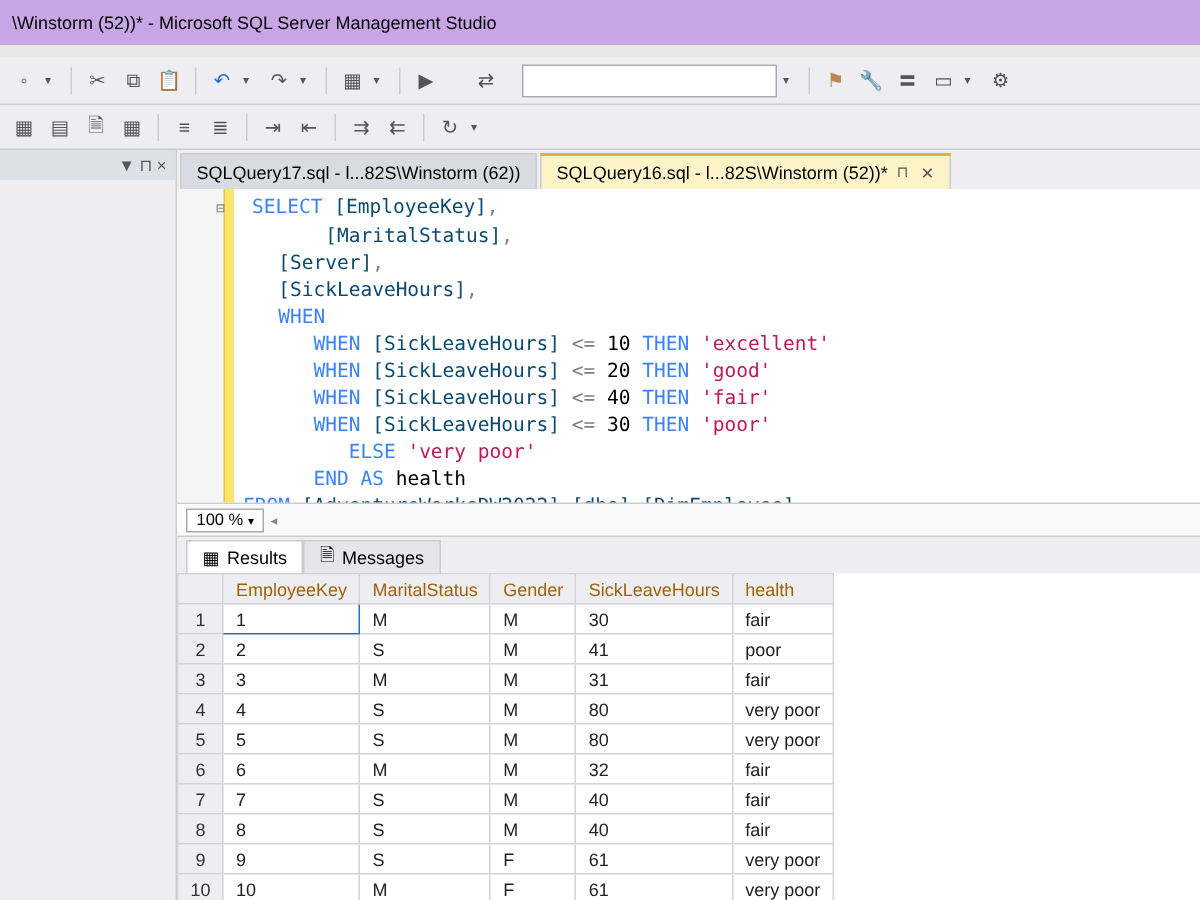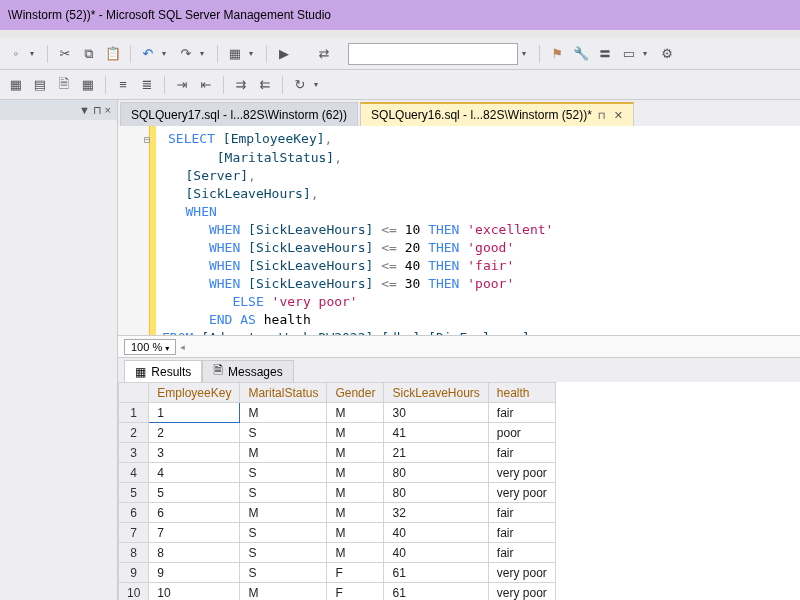--- a/index.html
+++ b/index.html
@@ -181,21 +181,21 @@
               <td>S</td>
               <td>M</td>
               <td>41</td>
               <td>poor</td>
             </tr>
             <tr>
               <td class="rowhdr">3</td>
               <td>3</td>
               <td>M</td>
               <td>M</td>
-              <td>21</td>
+              <td>31</td>
               <td>fair</td>
             </tr>
             <tr>
               <td class="rowhdr">4</td>
               <td>4</td>
               <td>S</td>
               <td>M</td>
               <td>80</td>
               <td>very poor</td>
             </tr>

